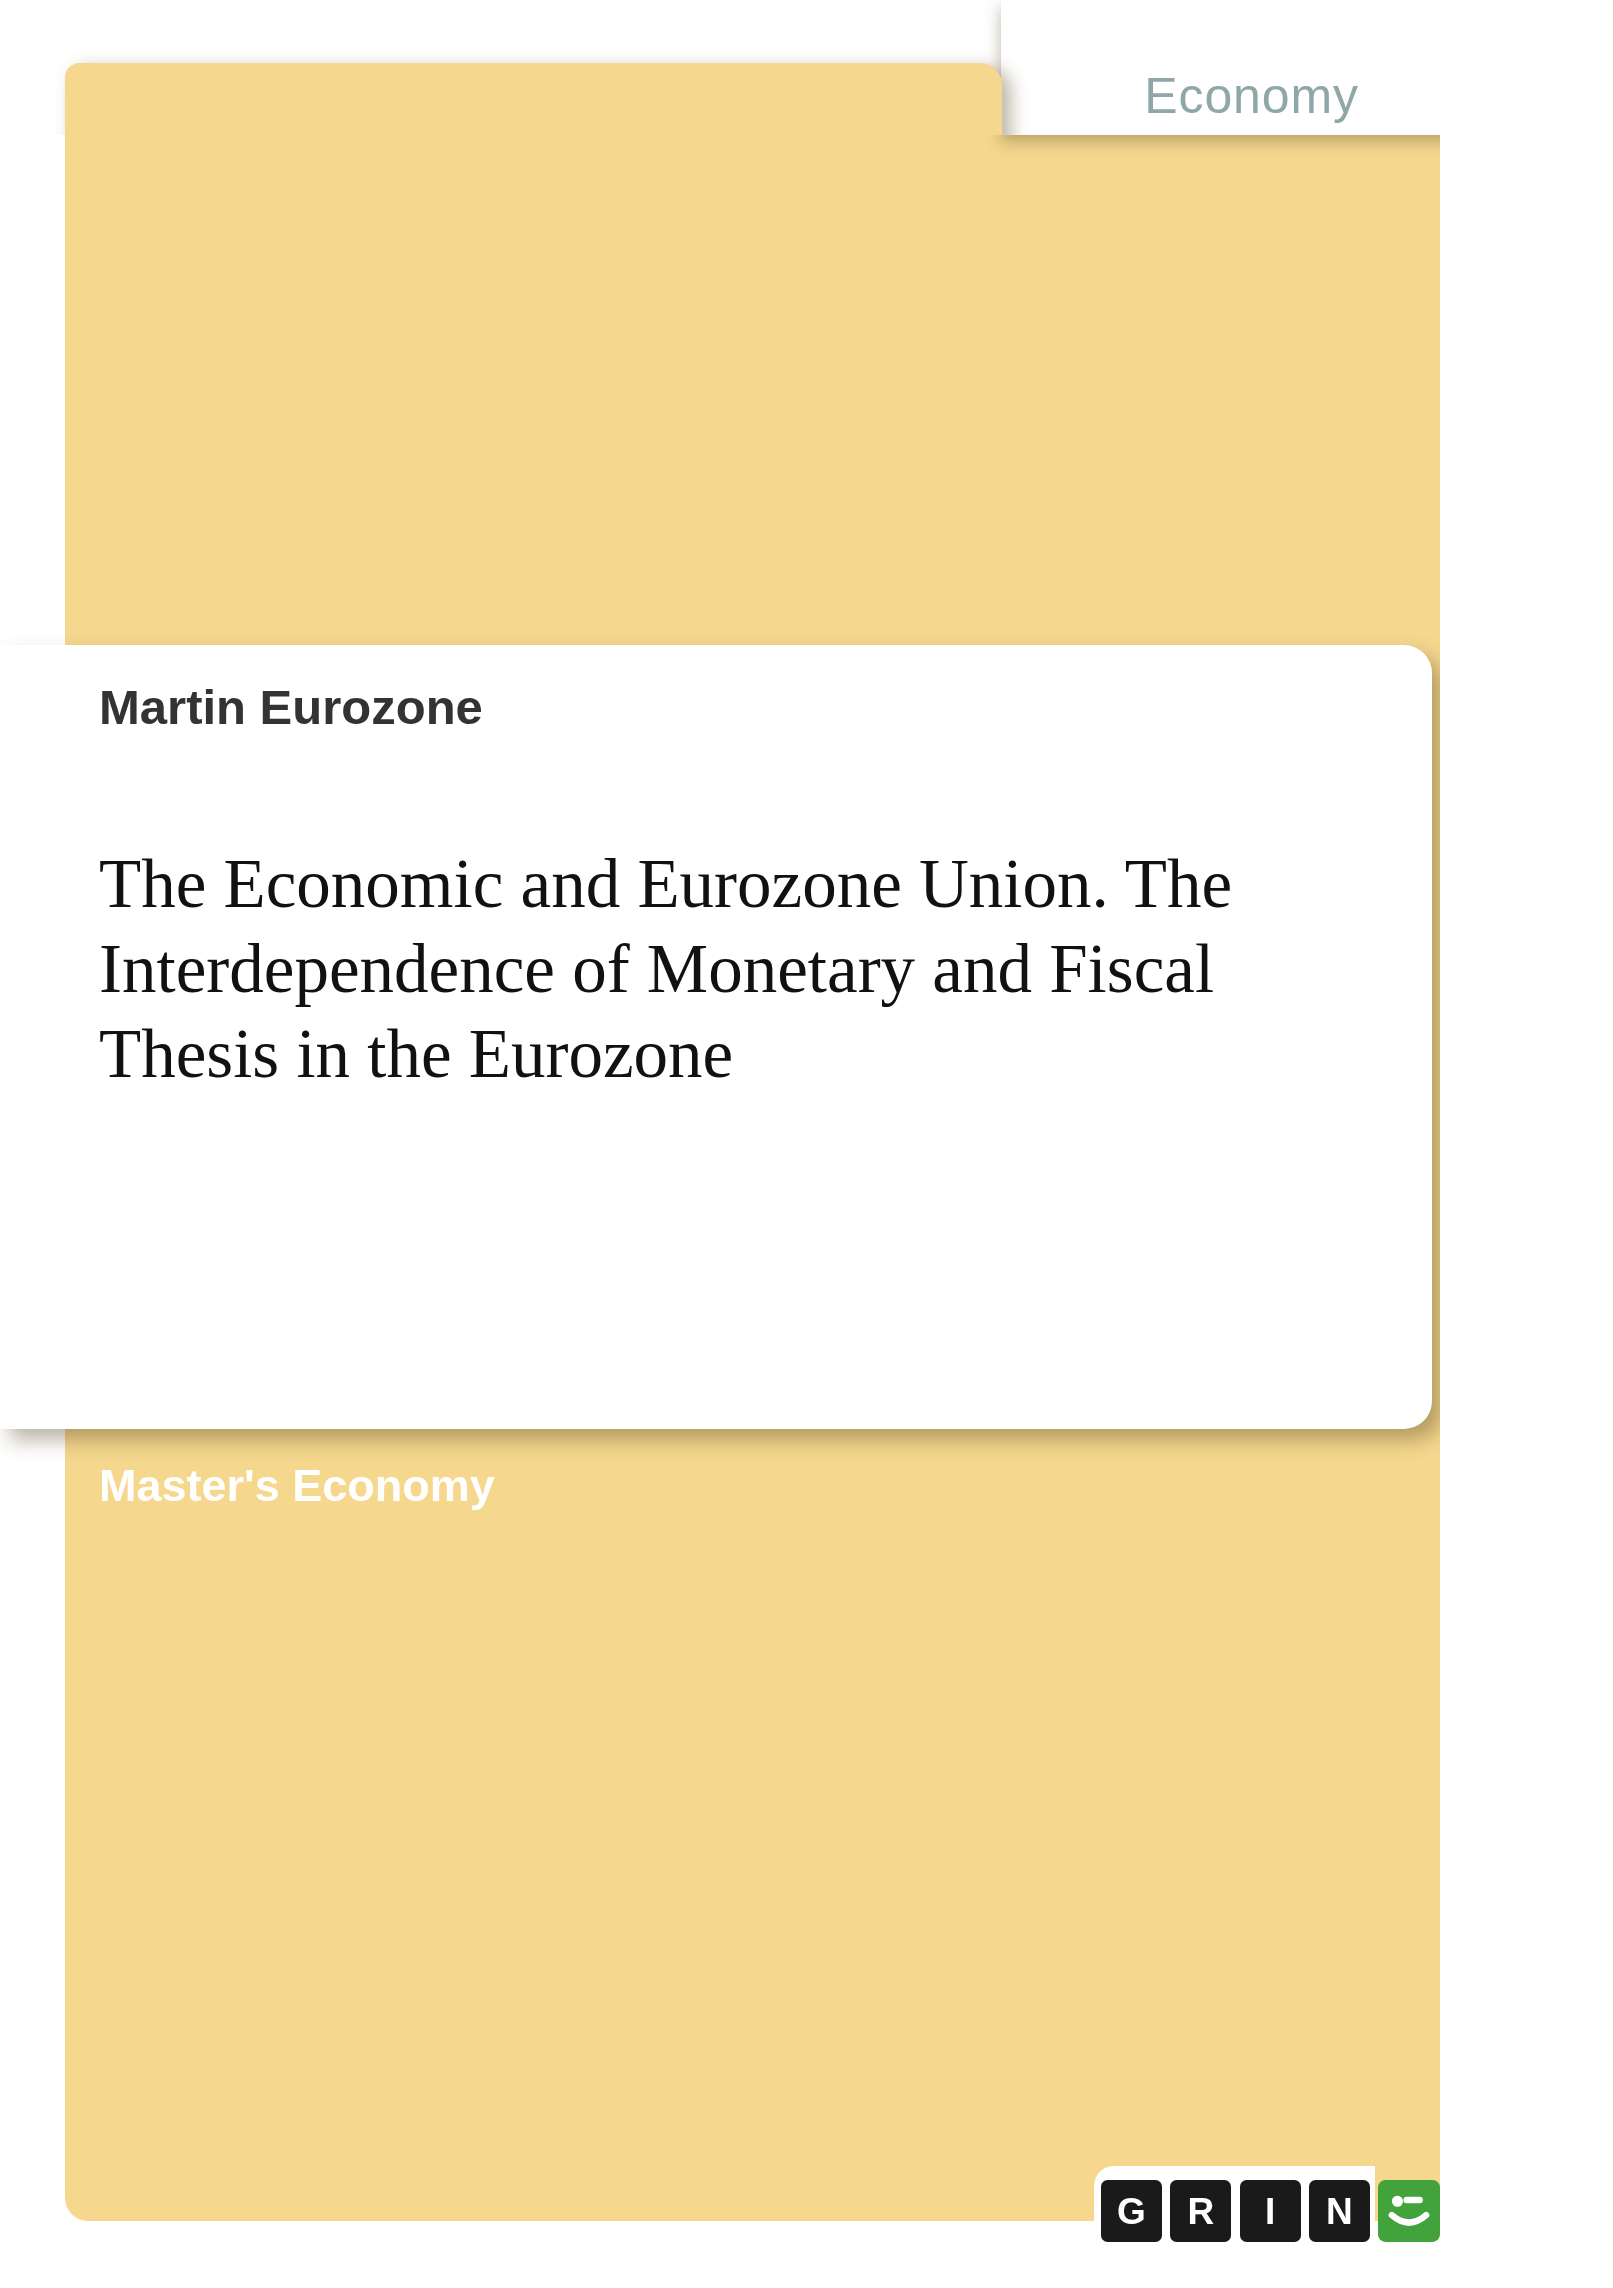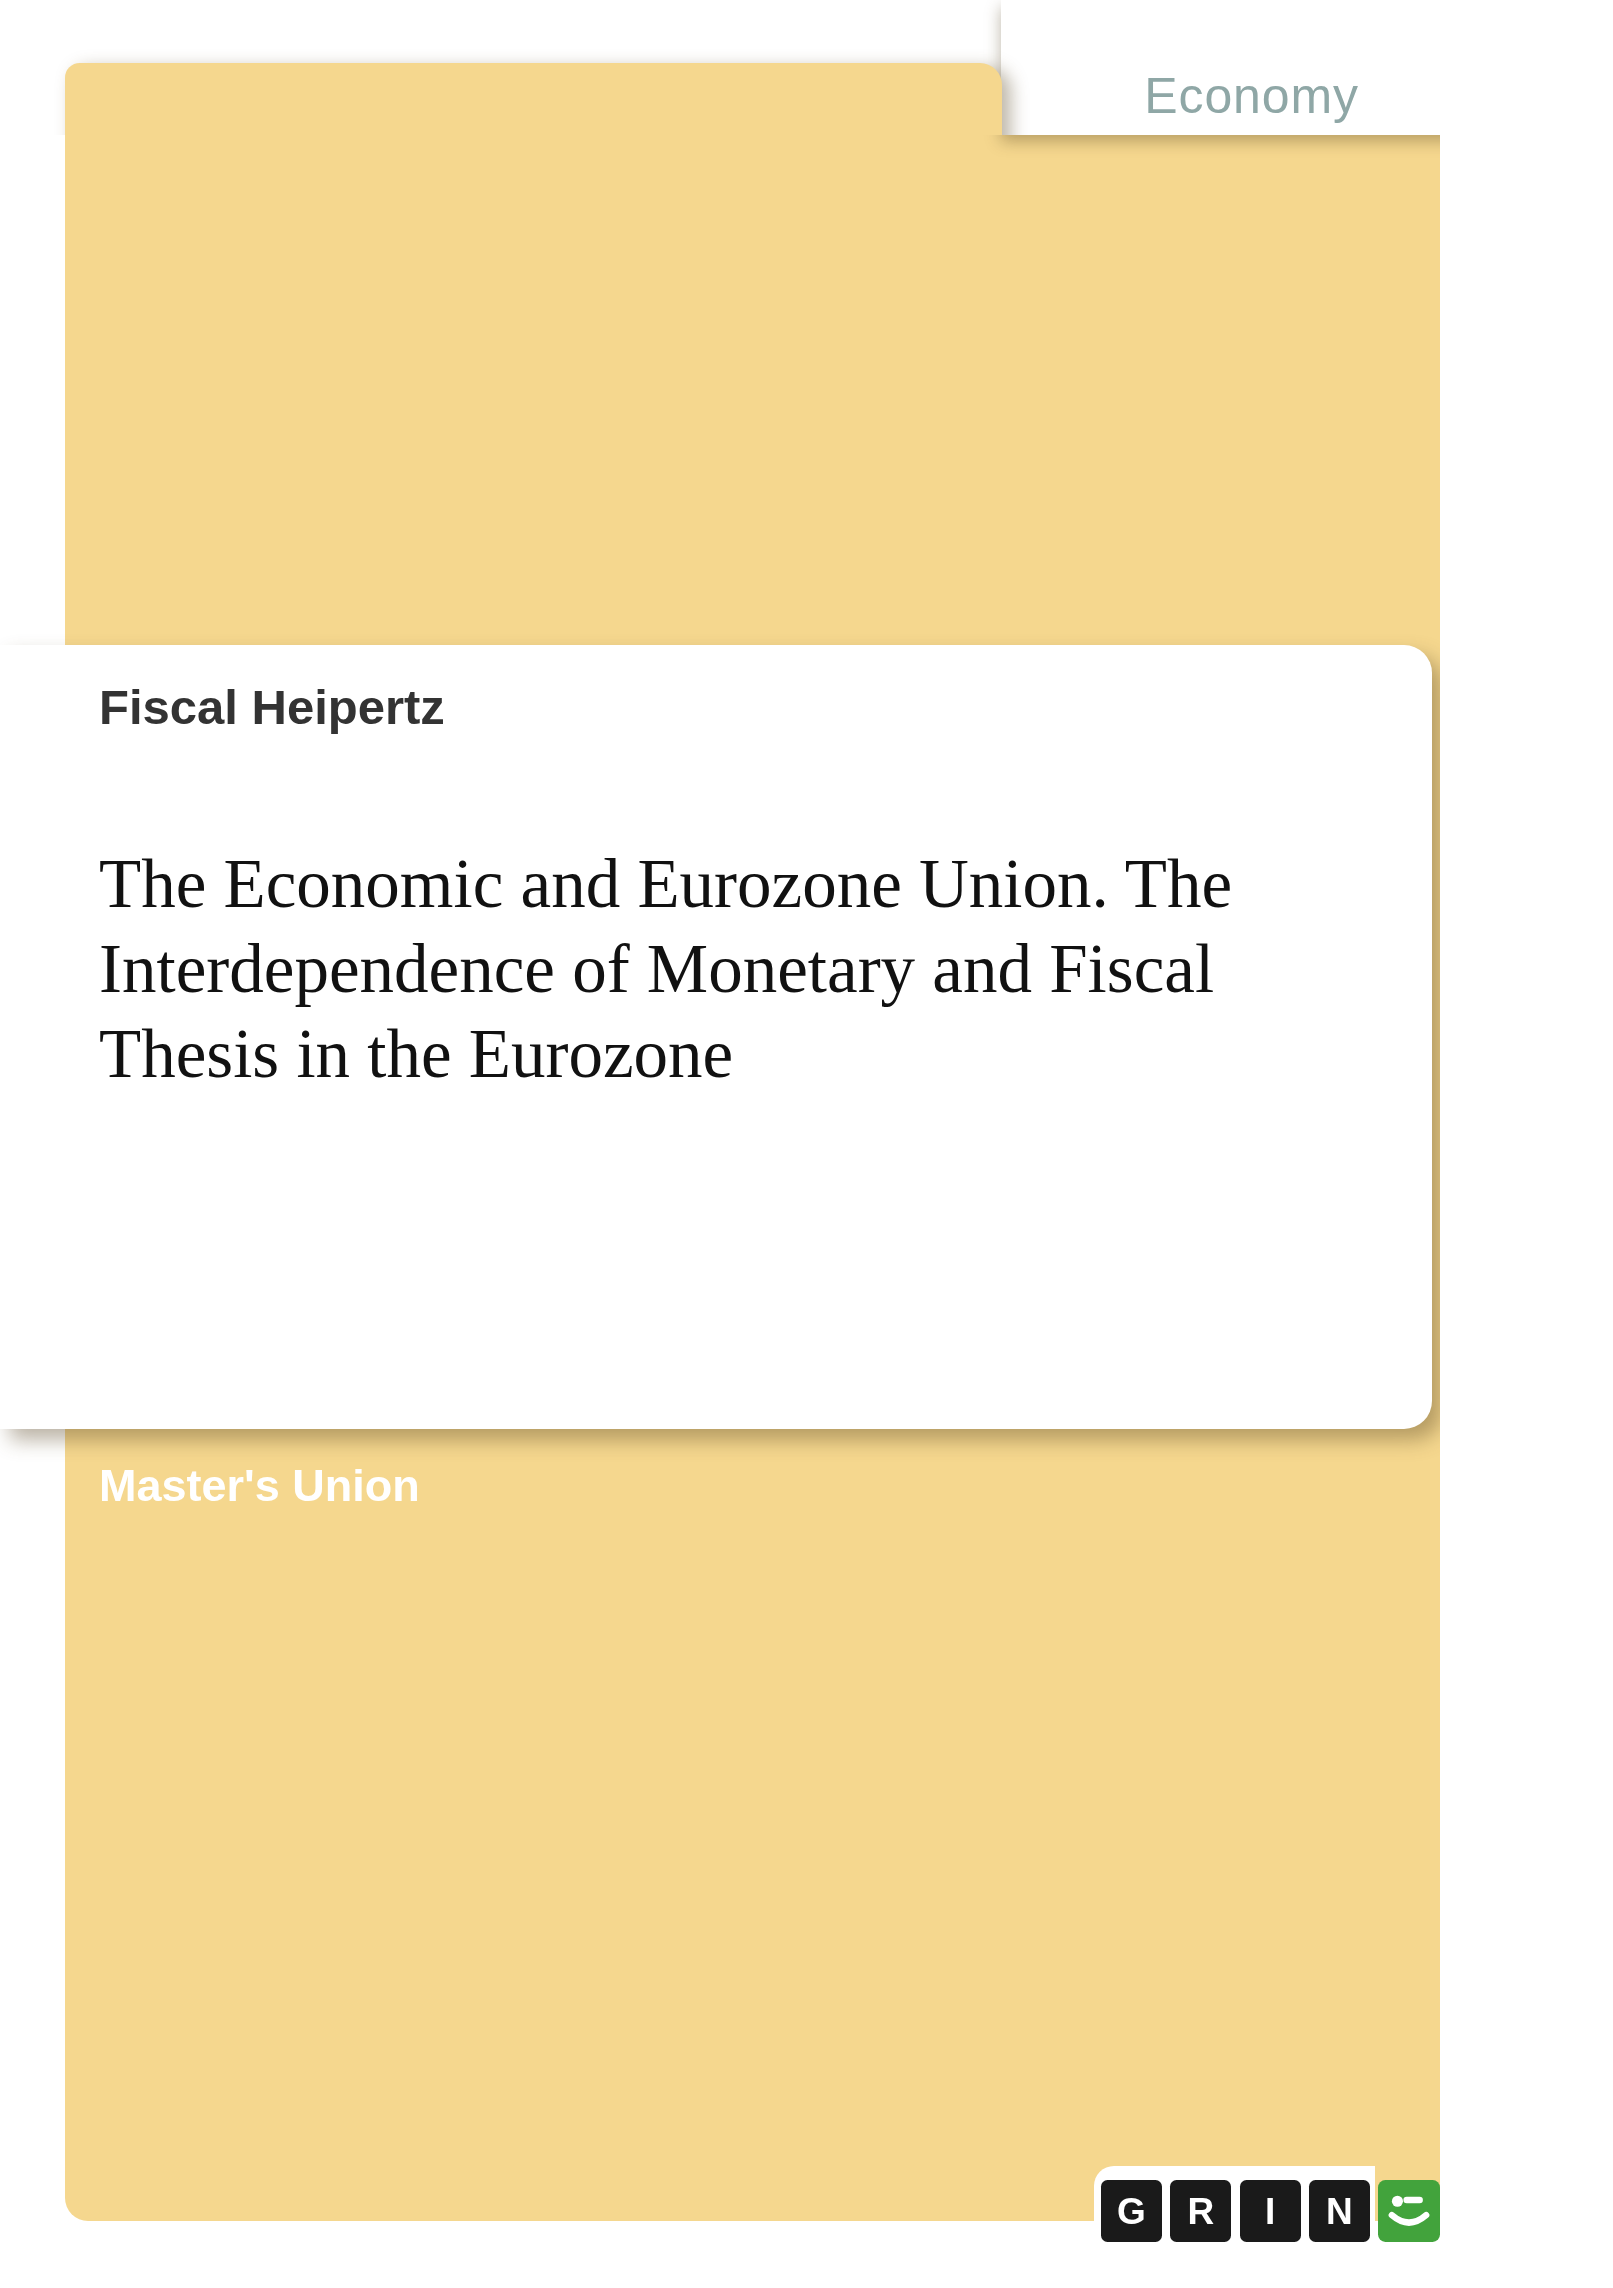--- a/index.html
+++ b/index.html
@@ -141,29 +141,29 @@
 
   <div class="notch"></div>
 
   <div class="tab-clip">
     <div class="tab"></div>
   </div>
 
   <div class="category-label">Economy</div>
 
   <div class="card">
-    <div class="author">Fiscal Heipertz</div>
+    <div class="author">Martin Eurozone</div>
     <div class="title">
       <span class="title-line">The Economic and Eurozone Union. The</span>
       <span class="title-line">Interdependence of Monetary and Fiscal</span>
       <span class="title-line">Thesis in the Eurozone</span>
     </div>
   </div>
 
-  <div class="doc-type">Master's Union</div>
+  <div class="doc-type">Master's Economy</div>
 
   <div class="logo-plate"></div>
   <div class="logo-row">
     <div class="letter-box">
       <span>G</span>
     </div>
     <div class="letter-box">
       <span>R</span>
     </div>
     <div class="letter-box">

